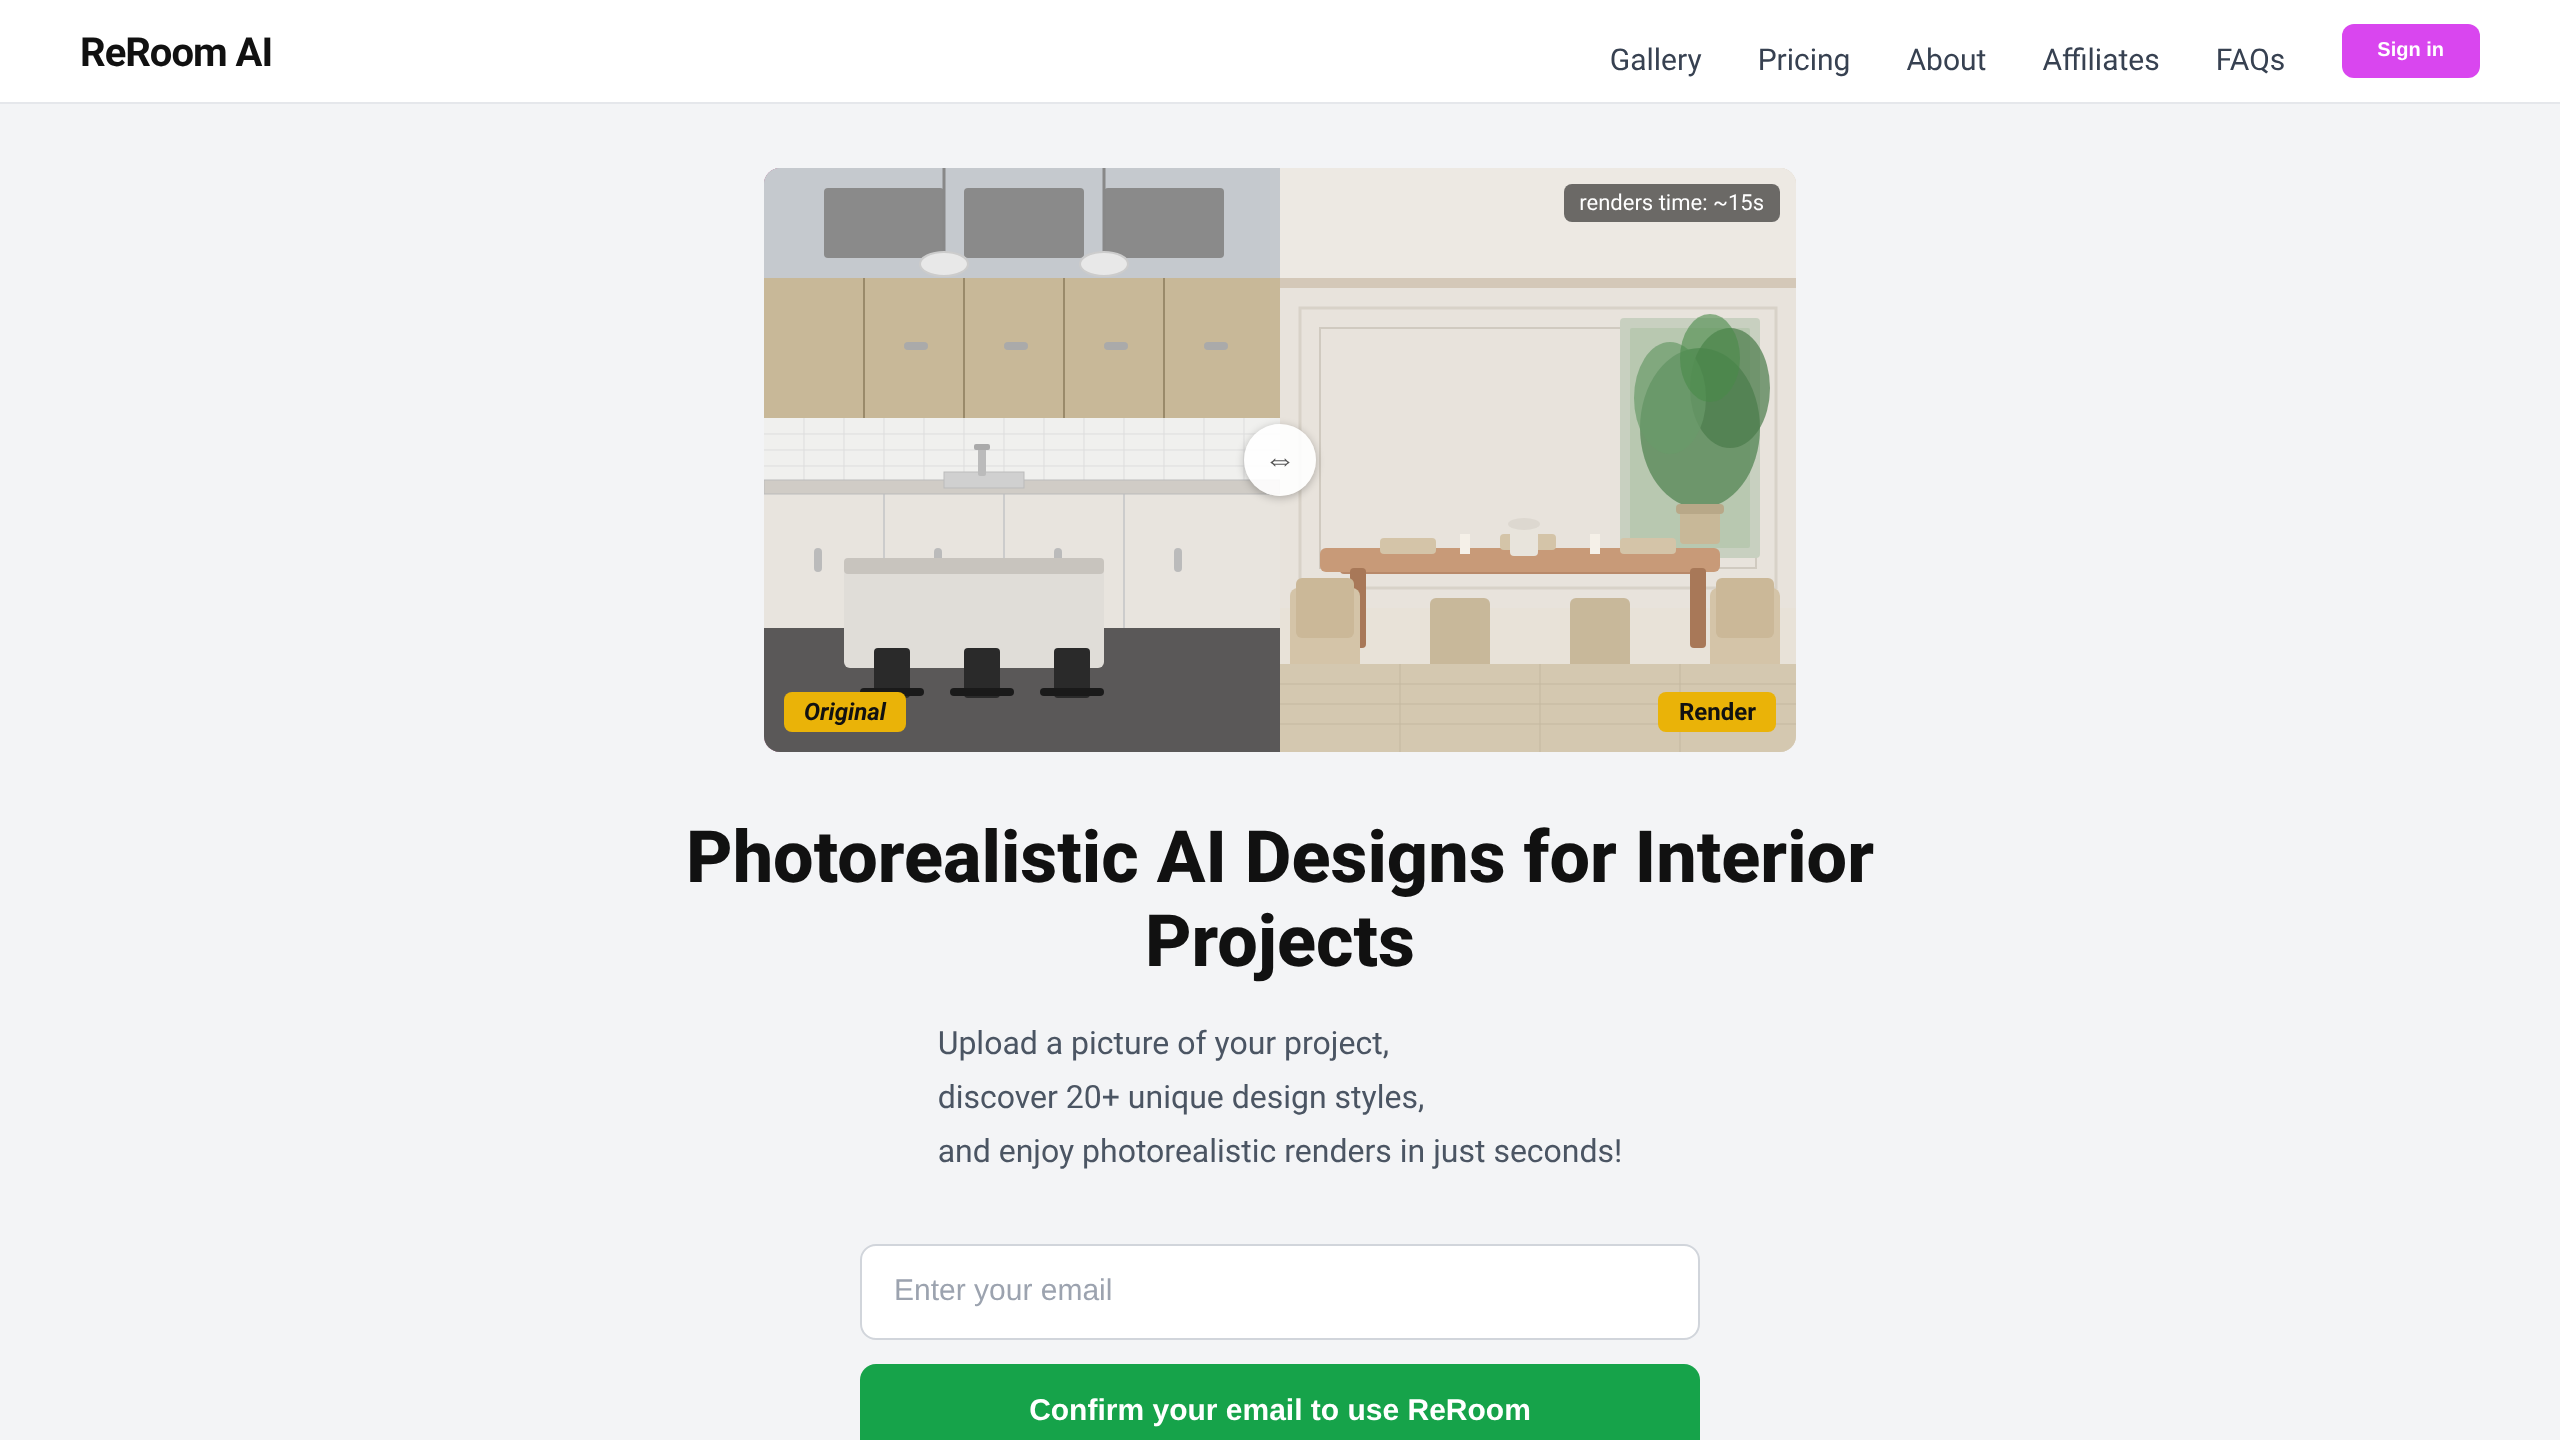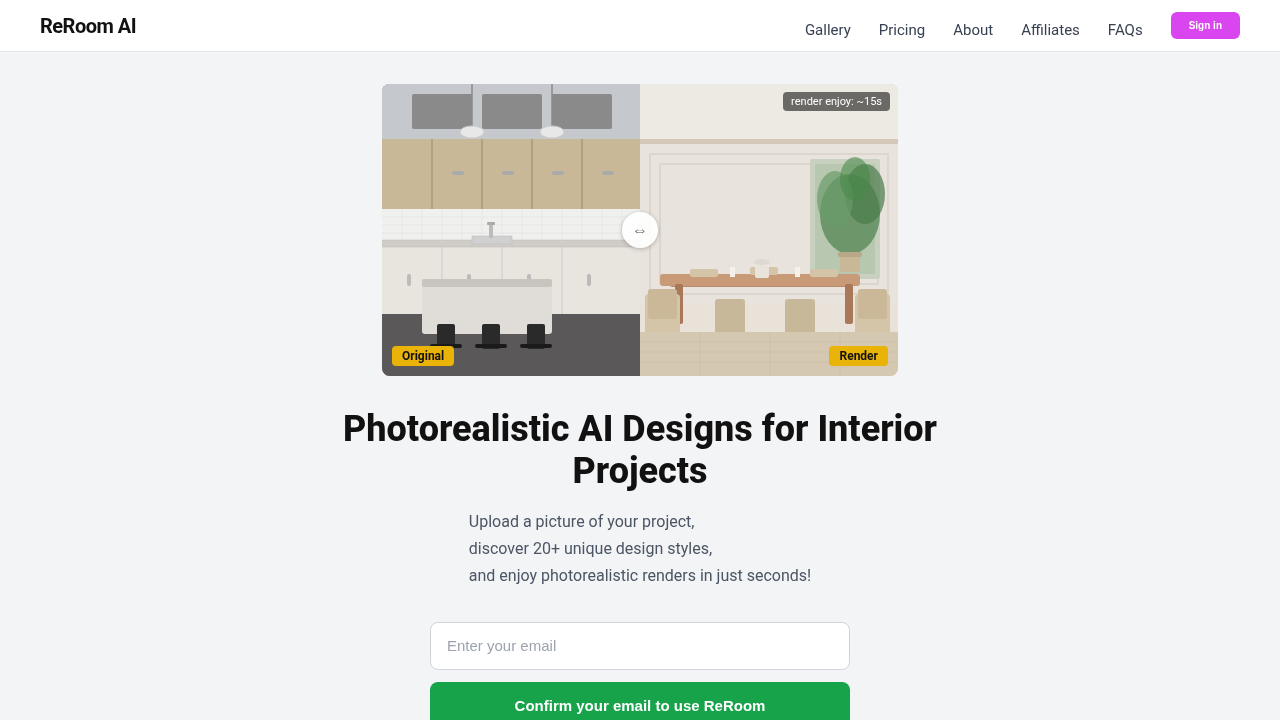--- a/index.html
+++ b/index.html
@@ -70,20 +70,21 @@
       overflow: hidden;
       display: flex;
       margin-bottom: 32px;
     }
     .comparison-left {
       width: 50%;
       height: 100%;
       background: #be185d;
       position: relative;
       overflow: hidden;
+      font-style: italic;
     }
     .comparison-right {
       width: 50%;
       height: 100%;
       background: #d4c9b8;
       position: relative;
       overflow: hidden;
     }
 
     
@@ -210,21 +211,21 @@
     <a class="nav-link">Affiliates</a>
     <a class="nav-link">FAQs</a>
     <button class="nav-signin-btn">Sign in</button>
   </div>
 </nav>
 
 <main class="main">
 
   <div class="comparison-container">
 
-    <div class="render-time-badge">render enjoy: ~15s</div>
+    <div class="render-time-badge">renders time: ~15s</div>
 
     <div class="comparison-left">
       <svg viewBox="0 0 258 292" xmlns="http://www.w3.org/2000/svg">
 
         <rect x="0" y="0" width="258" height="292" fill="#b8c0c8"></rect>
 
         <rect x="0" y="0" width="258" height="200" fill="#c5c9ce"></rect>
 
         <rect x="30" y="10" width="60" height="35" fill="#8a8a8a" rx="2"></rect>
         <rect x="100" y="10" width="60" height="35" fill="#8a8a8a" rx="2"></rect>

